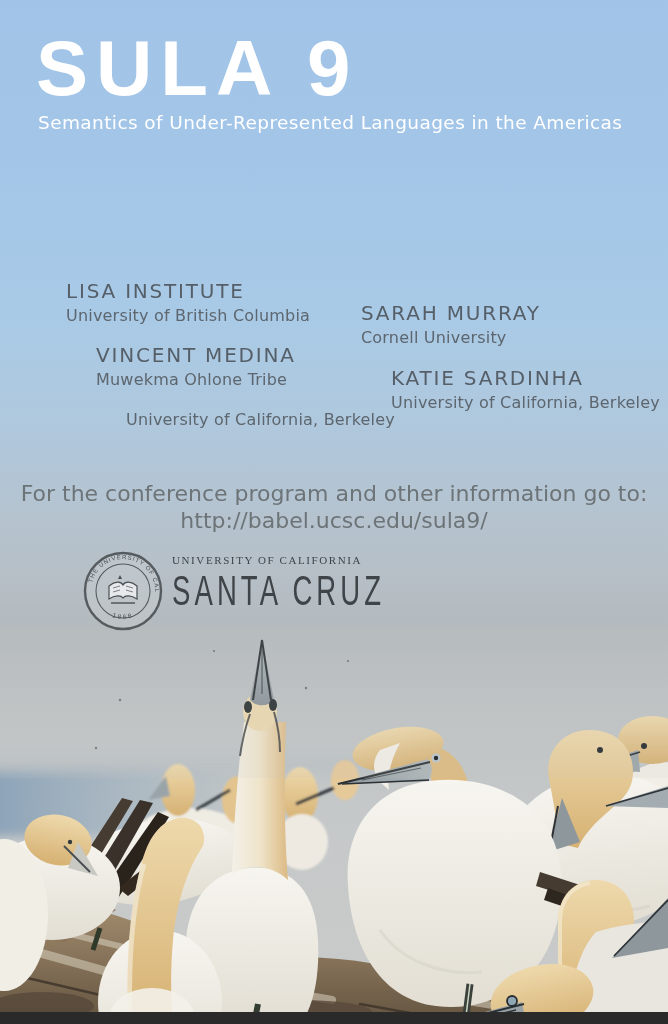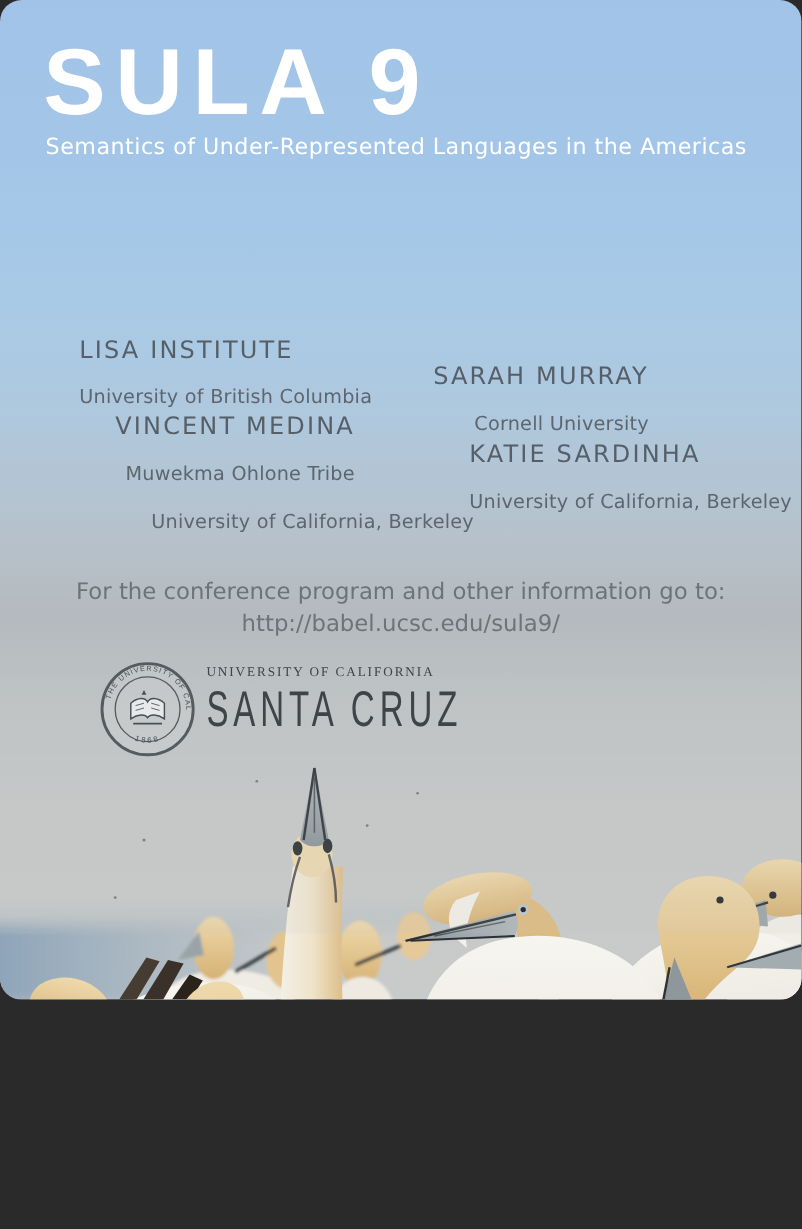--- a/index.html
+++ b/index.html
@@ -1,46 +1,45 @@
 <!DOCTYPE html>
 <html><head>
 <meta charset="utf-8">
 <style>
   html,body { margin:0; padding:0; background:#2a2a2a; }
   .poster {
-    position:relative; width:668px; height:833px; overflow:hidden;
+    position:relative; width:668px; height:1012px; overflow:hidden;
     font-family:"DejaVu Sans","Liberation Sans",sans-serif;
     background:linear-gradient(180deg,
       #a0c3e7 0%, #a3c6e8 16%, #a8cae7 30%, #afc8dd 42%,
       #b5c3cf 51%, #b6bfc6 57%, #b4babe 62%, #bfc3c4 70%,
       #c6c9c9 82%, #c9cbca 100%);
-    border-radius:18px;
   }
   .scene { position:absolute; inset:0; width:668px; height:1024px; }
 
   .content { position:absolute; inset:0; }
   .title {
     position:absolute; left:36px; top:26px; margin:0;
     color:#ffffff; font-size:78px; line-height:84px; font-weight:bold;
     letter-spacing:8px; font-family:"Liberation Sans",sans-serif;
   }
   .subtitle {
     position:absolute; left:38px; top:112px;
     color:#ffffff; font-size:18.5px; letter-spacing:0.4px;
   }
   .venue {
     position:absolute; left:0; top:183px; width:100%;
     text-align:center; color:#ffffff; font-size:23px; line-height:32px;
   }
   .speaker { position:absolute; color:#59626b; }
   .speaker .name { font-size:20px; letter-spacing:1.8px; line-height:24px; color:#565f68; }
-  .speaker .affil { font-size:16px; letter-spacing:0.2px; line-height:20px; margin-top:18px; color:#5d666e;text-align:right; }
+  .speaker .affil { font-size:16px; letter-spacing:0.2px; line-height:20px; margin-top:3px; color:#5d666e; }
   .info {
     position:absolute; left:0; top:480px; width:100%;
-    text-align:center; color:#6d7478; font-size:19px; line-height:27px;
+    text-align:center; color:#6d7478; font-size:22px; line-height:27px;
   }
   .logos { position:absolute; left:0; top:548px; width:100%; height:90px; }
   .ucsc-logo { position:absolute; left:82px; top:2px; display:flex; align-items:flex-start; }
   .ucsc-words { margin-left:8px; color:#3f4448; }
   .ucsc-inst { font-family:Liberation Serif, serif; font-size:11px; letter-spacing:1.6px; margin-top:4px; white-space:nowrap; }
   .ucsc-campus {
     font-family:"Liberation Sans",sans-serif; font-size:27px; letter-spacing:4px;
     transform:scale(1.02,1.55); transform-origin:top left; margin-top:2px; white-space:nowrap;
   }
   .ihr-logo { position:absolute; left:356px; top:6px; display:flex; }

